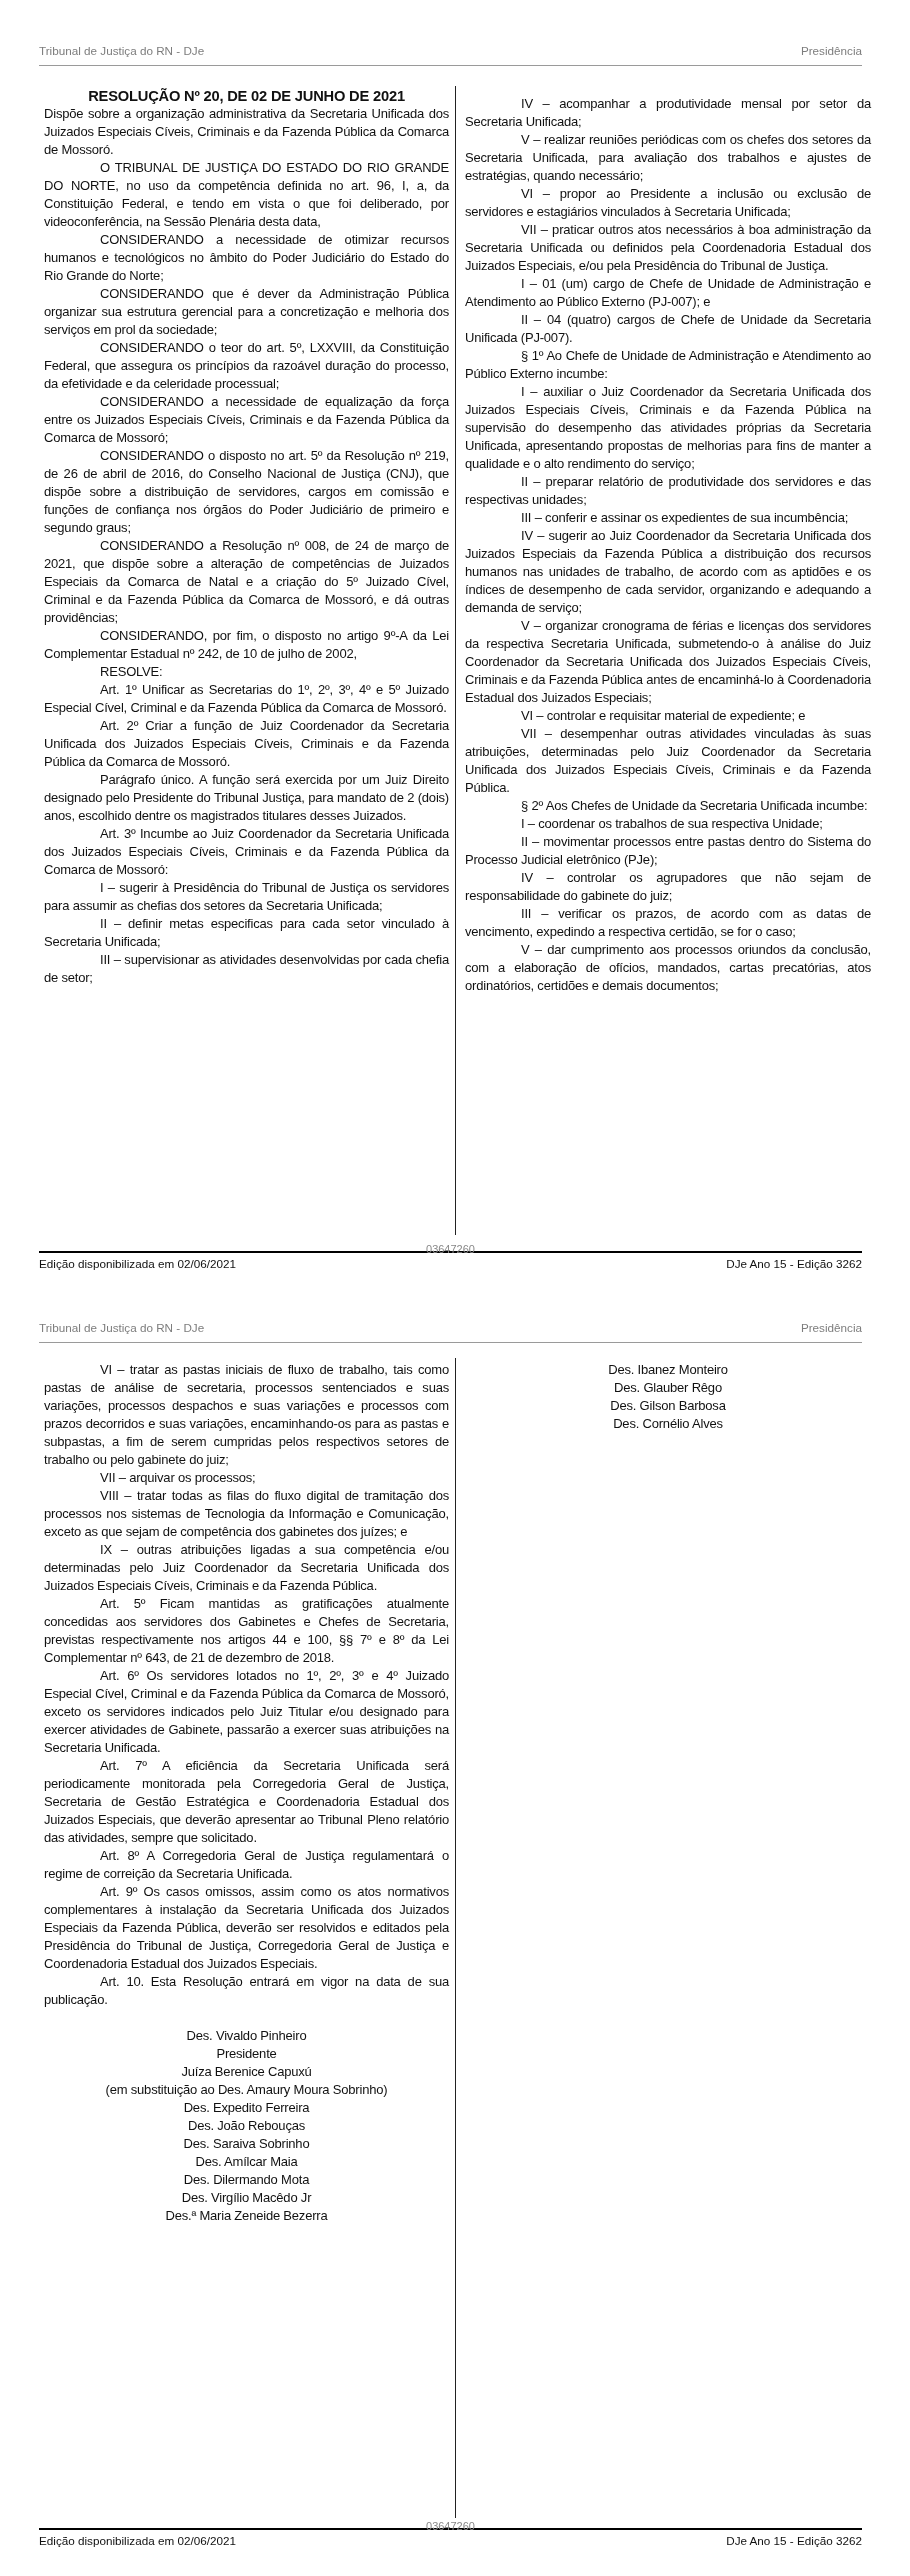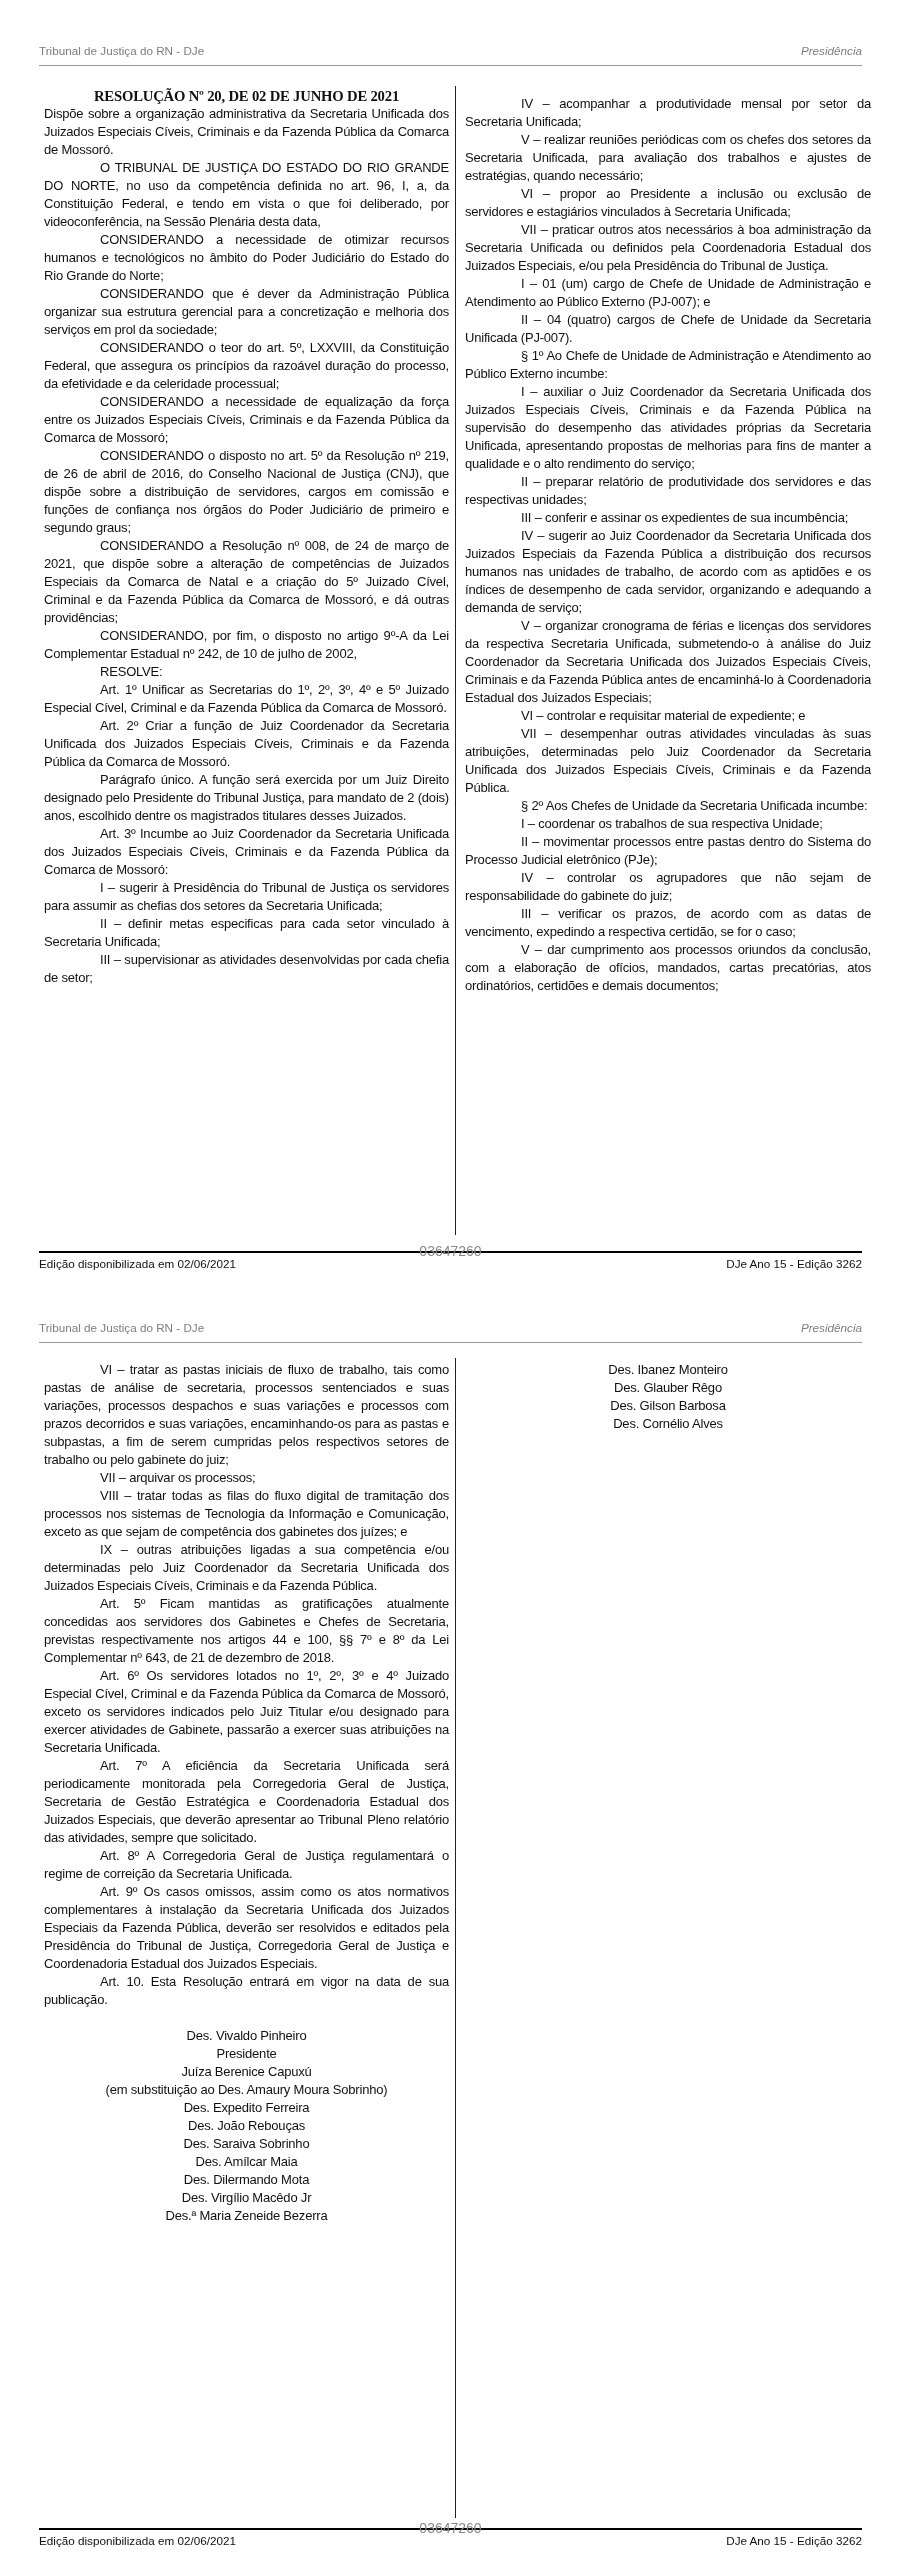--- a/index.html
+++ b/index.html
@@ -4,38 +4,38 @@
 <style>
   html, body { margin: 0; padding: 0; background: #ffffff; }
   body { width: 910px; height: 2576px; position: relative; overflow: hidden;
          font-family: "Liberation Sans", sans-serif; color: #111; }
   .page { position: absolute; left: 0; width: 874px; height: 1288px; }
   .page.p1 { top: 0; }
   .page.p2 { top: 1288px; }
   .hdr { position: absolute; top: 44px; left: 39px; width: 823px; height: 20.5px;
          border-bottom: 1.5px solid #9a9a9a; font-size: 11.7px; color: #7d7d7d; }
   .hdr .l { position: absolute; left: 0; top: 0; }
-  .hdr .r { position: absolute; right: 0; top: 0; font-style: italic; }
+  .hdr .r { position: absolute; right: 0; top: 0; }
   .divider { position: absolute; left: 455px; width: 0.7px; background: #222; }
   .col { position: absolute; font-size: 13px; line-height: 18px; text-align: justify;
          letter-spacing: -0.2px; }
   .col.left { left: 44px; width: 405px; }
   .col.right { left: 465px; width: 406px; }
   .col p { margin: 0; text-indent: 56px; }
   .title { font-weight: bold; font-size: 14.7px; text-align: center; margin: 0 0 17.6px 0;
-           letter-spacing: -0.2px; text-indent: 0 !important; font-family: Liberation Serif, serif; }
+           letter-spacing: -0.2px; text-indent: 0 !important; }
   .ementa { margin-left: 220px; margin-bottom: 20.5px; text-indent: 0 !important; }
   .sig { text-align: center; text-indent: 0 !important; margin-bottom: 17.6px; }
   .sig-block { margin-top: 17.6px; }
   .ftr { position: absolute; left: 39px; width: 823px; top: 1251px; border-top: 2.2px solid #000;
          font-size: 11.7px; color: #111; }
   .ftr .l { position: absolute; left: 0; top: 4.4px; }
   .ftr .r { position: absolute; right: 0; top: 4.4px; }
   .ftr .c { position: absolute; left: 0; width: 100%; text-align: center; top: -10.3px;
-            color: #888; font-size: 14px; }
+            color: #888; font-size: 11px; }
 </style>
 </head>
 <body>
 
 <div class="page p1">
   <div class="hdr">
     <span class="l">Tribunal de Justiça do RN - DJe</span>
     <span class="r">Presidência</span>
   </div>
 

